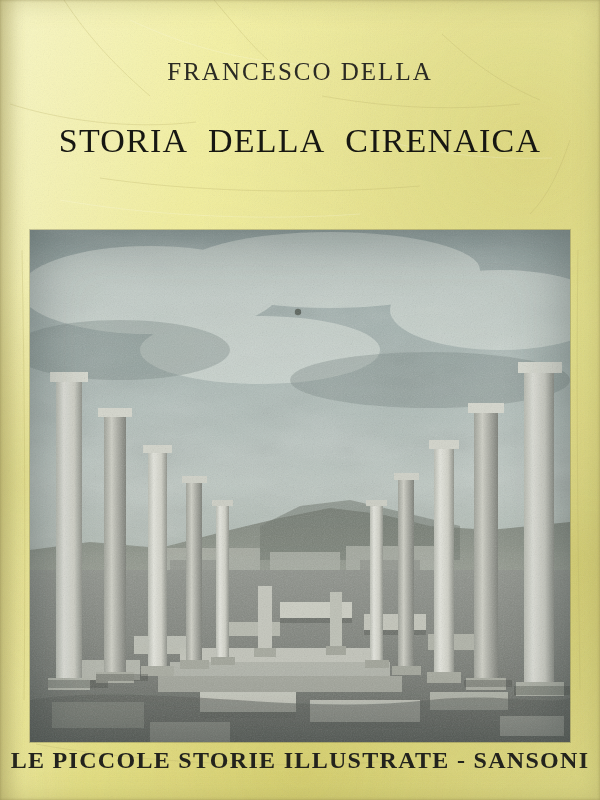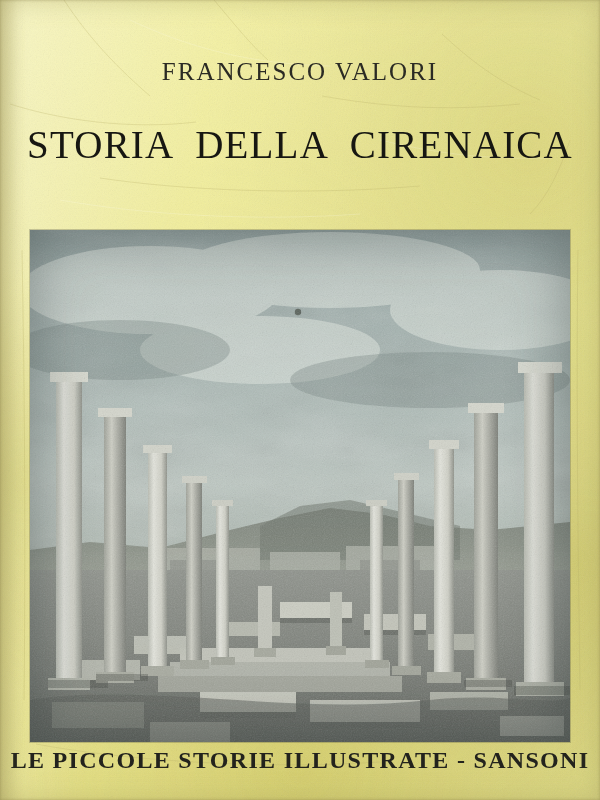--- a/index.html
+++ b/index.html
@@ -86,21 +86,21 @@
     font-weight: 400;
   }
 
   .title {
     position: absolute;
     top: 122px;
     left: 0;
     width: 100%;
     text-align: center;
     font-family: "Liberation Serif", serif;
-    font-size: 39px;
+    font-size: 34px;
     letter-spacing: 1.2px;
     word-spacing: 12px;
     color: #171712;
     font-weight: 400;
   }
 
   
   .photo-frame {
     position: absolute;
     left: 30px;
@@ -171,21 +171,21 @@
     </g>
     <g stroke="#ffffff" stroke-width="0.7" fill="none" opacity="0.5">
       <path d="M130 20 C 190 48, 250 64, 330 66"></path>
       <path d="M380 140 C 430 152, 480 160, 552 158"></path>
       <path d="M60 200 C 140 214, 250 222, 360 214"></path>
     </g>
   </svg>
 
   <div class="spine-shade"></div>
 
-  <div class="author">FRANCESCO VALORI</div>
+  <div class="author">FRANCESCO DELLA</div>
 
   <div class="title">STORIA  DELLA  CIRENAICA</div>
 
   <div class="photo-frame">
     <svg class="photo-svg" viewBox="0 0 540 512" preserveAspectRatio="none">
       <defs>
         <linearGradient id="skyGrad" x1="0" y1="0" x2="0" y2="1">
           <stop offset="0%" stop-color="#8d9e9c"></stop>
           <stop offset="40%" stop-color="#a9b8b4"></stop>
           <stop offset="75%" stop-color="#bcc7c1"></stop>

